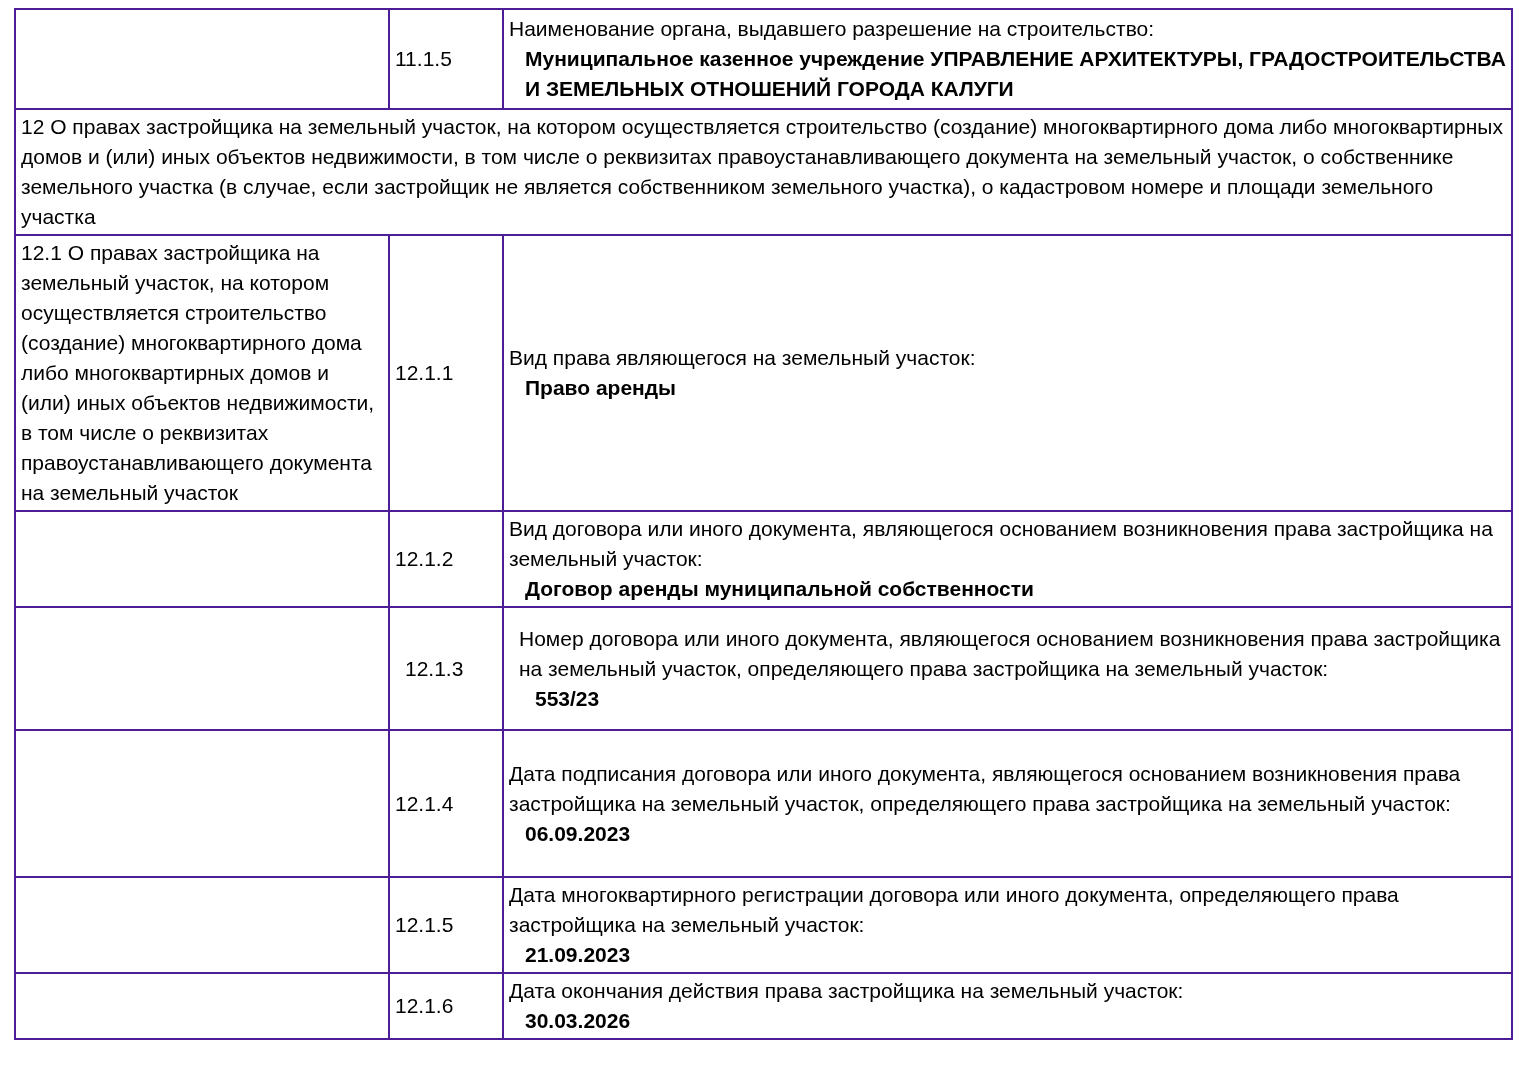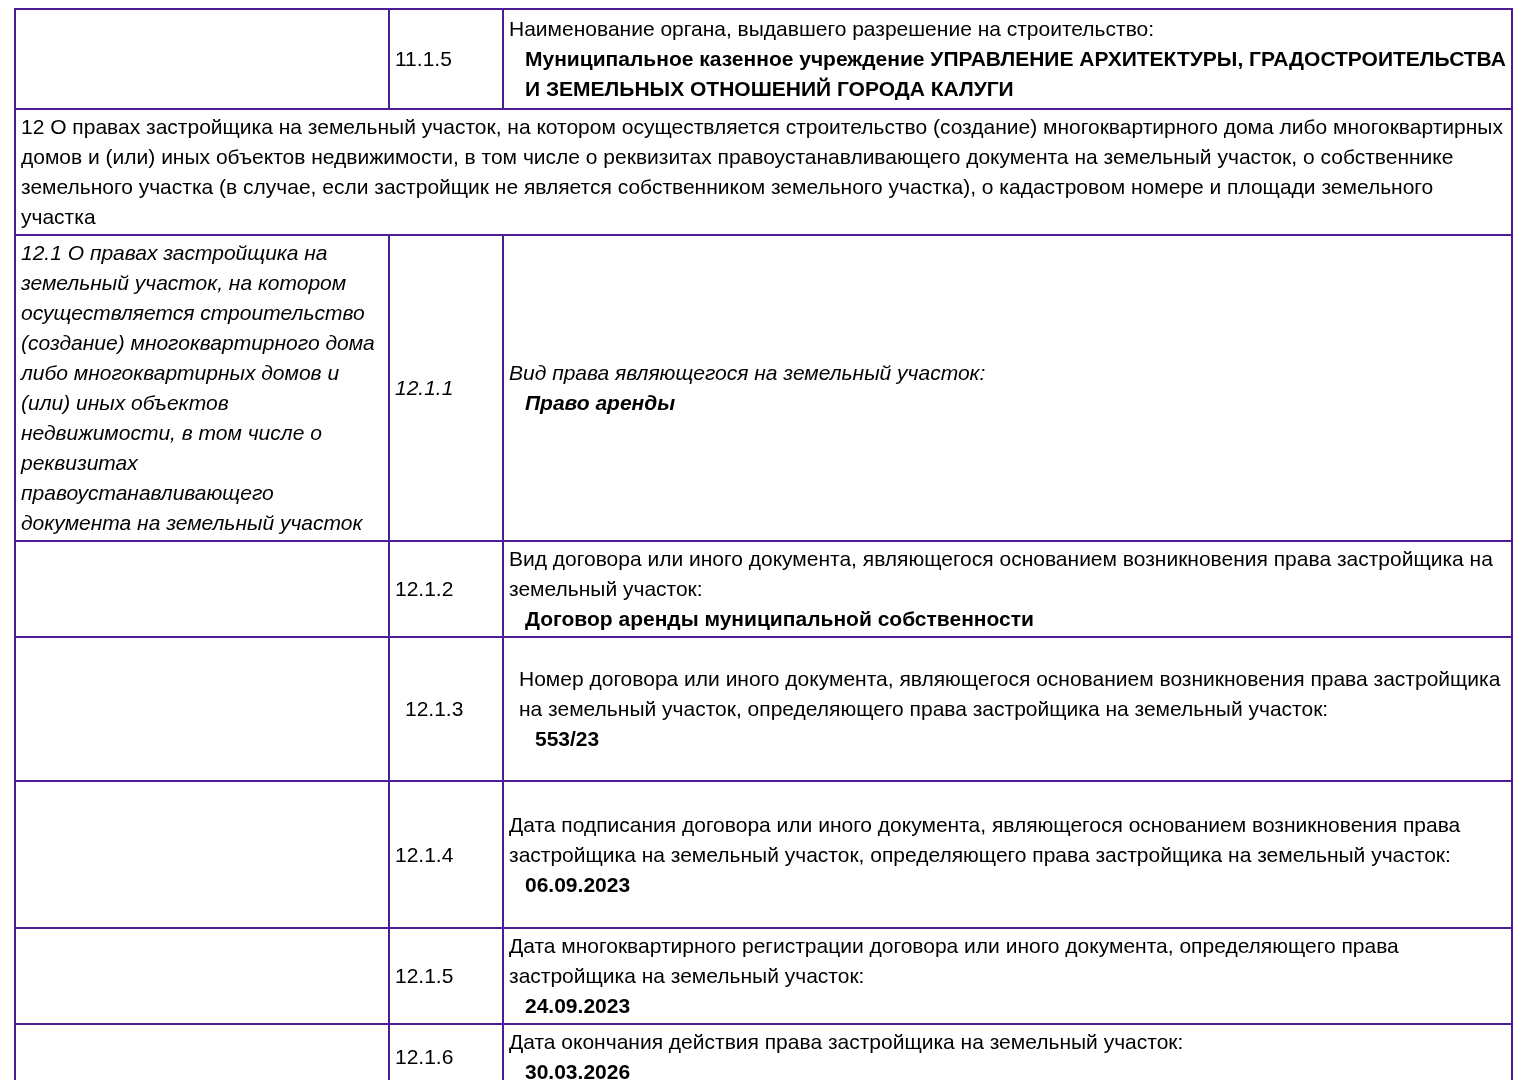--- a/index.html
+++ b/index.html
@@ -37,23 +37,23 @@
 
   td.cell-num   { vertical-align: middle; }
   td.cell-left  { vertical-align: middle; }
   td.section    { vertical-align: middle; }
 
   .val { font-weight: bold; margin-left: 16px; }
 
   
   tr.r-11-1-5  td { height: 100px; }
   tr.r-sec12   td { height: 121px; }
-  tr.r-12-1-1  td { height: 230px; font-style: italic; }
+  tr.r-12-1-1  td { height: 230px; }
   tr.r-12-1-2  td { height: 70px; }
-  tr.r-12-1-3  td { height: 144px; padding-left: 15px; }
+  tr.r-12-1-3  td { height: 123px; padding-left: 15px; }
   tr.r-12-1-4  td { height: 147px; }
   tr.r-12-1-5  td { height: 93px; }
   tr.r-12-1-6  td { height: 65px; }
 </style>
 </head>
 <body>
 
 <div class="page">
   <table class="decl">
     <colgroup>
@@ -110,21 +110,21 @@
         <div>Дата подписания договора или иного документа, являющегося основанием возникновения права застройщика на земельный участок, определяющего права застройщика на земельный участок:</div>
         <div class="val">06.09.2023</div>
       </td>
     </tr>
 
     <tr class="r-12-1-5">
       <td class="cell-left"></td>
       <td class="cell-num">12.1.5</td>
       <td class="cell-body">
         <div>Дата многоквартирного регистрации договора или иного документа, определяющего права застройщика на земельный участок:</div>
-        <div class="val">24.09.2023</div>
+        <div class="val">21.09.2023</div>
       </td>
     </tr>
 
     <tr class="r-12-1-6">
       <td class="cell-left"></td>
       <td class="cell-num">12.1.6</td>
       <td class="cell-body">
         <div>Дата окончания действия права застройщика на земельный участок:</div>
         <div class="val">30.03.2026</div>
       </td>

